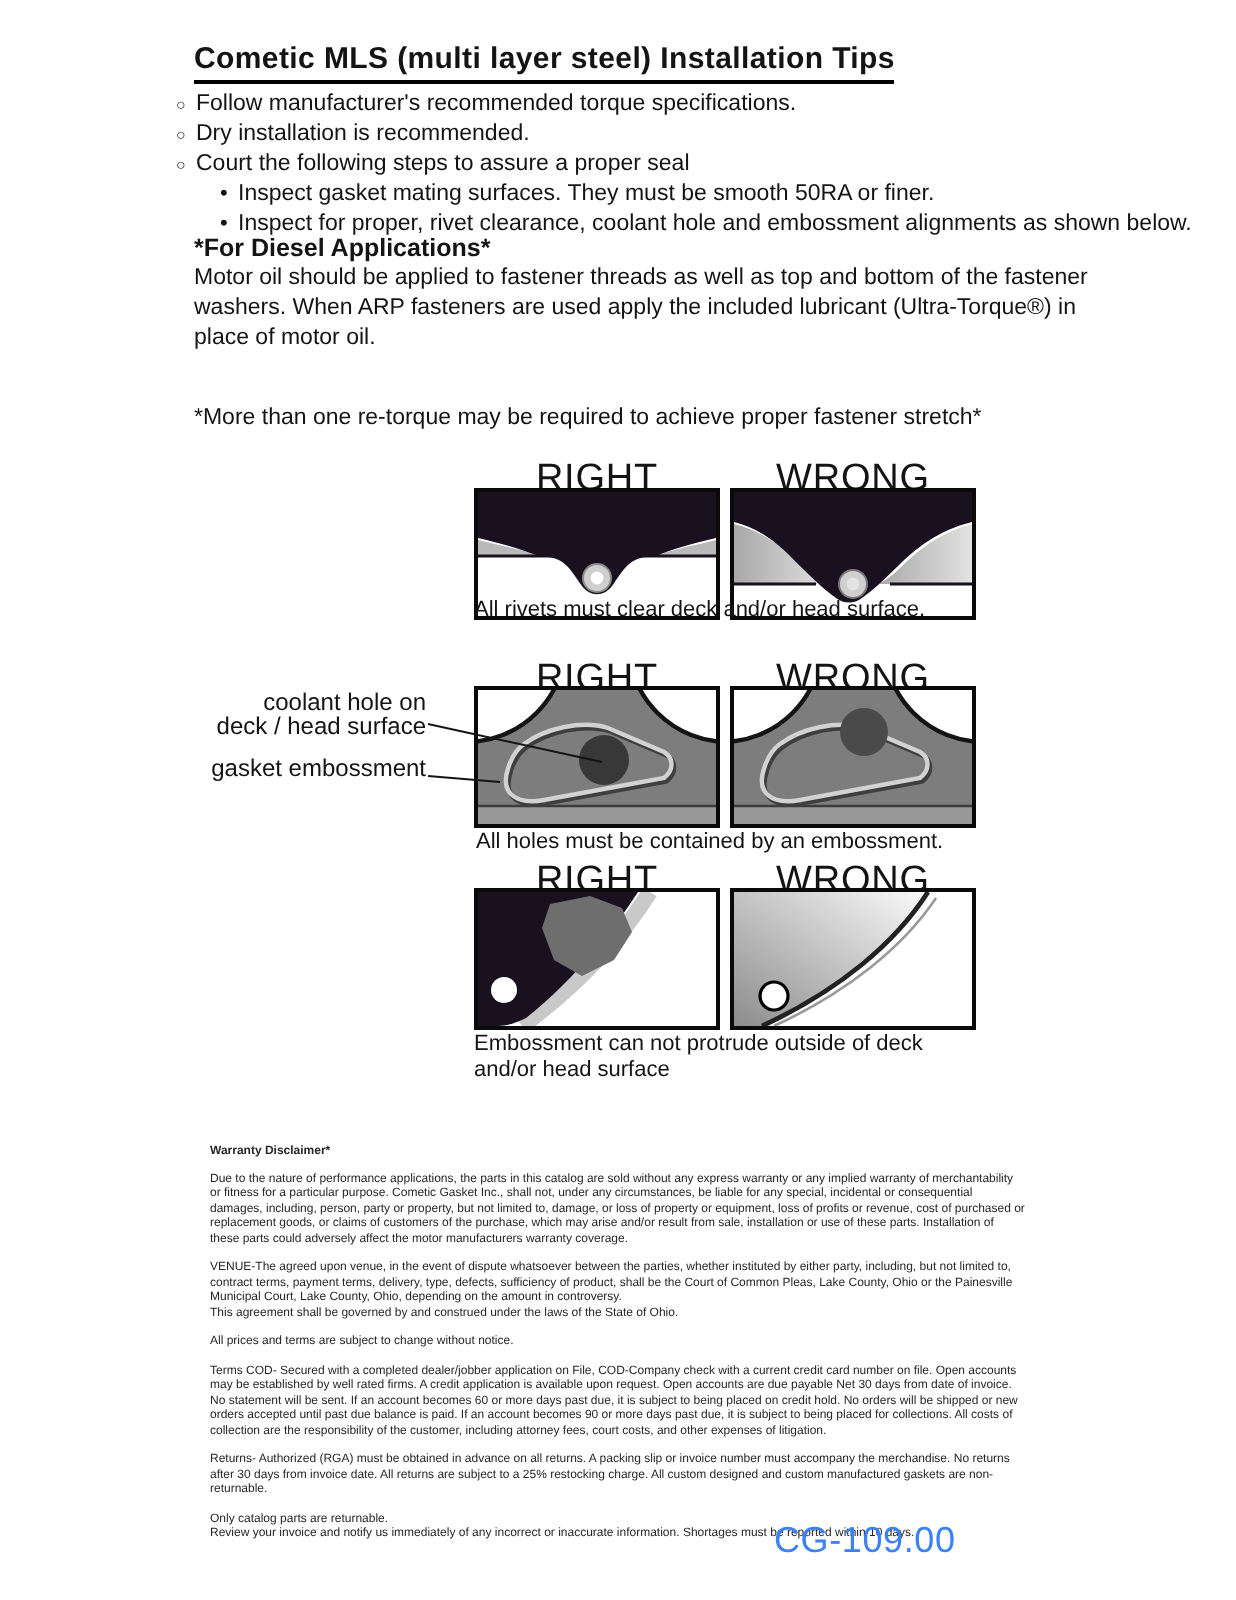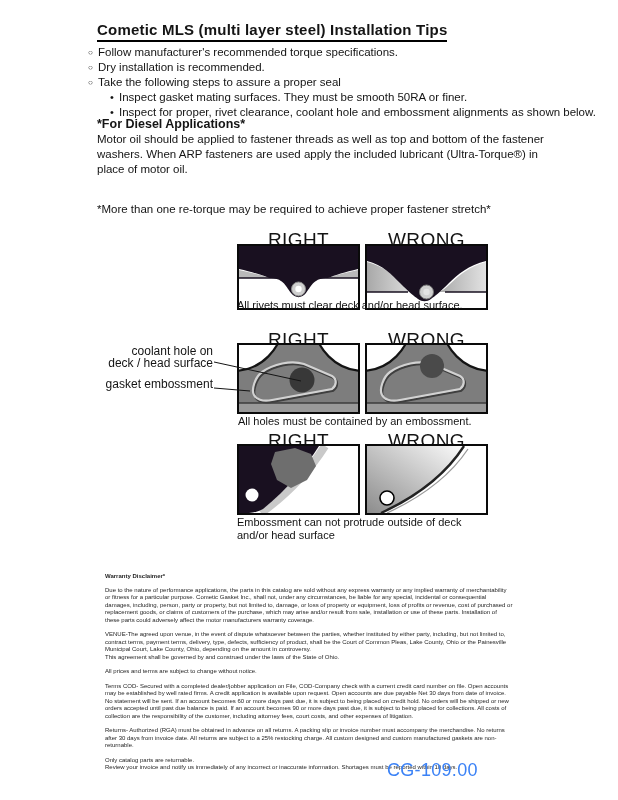--- a/index.html
+++ b/index.html
@@ -39,21 +39,21 @@
     <div class="brow">
       <span class="bmark">○</span>
       <span>Follow manufacturer's recommended torque specifications.</span>
     </div>
     <div class="brow">
       <span class="bmark">○</span>
       <span>Dry installation is recommended.</span>
     </div>
     <div class="brow">
       <span class="bmark">○</span>
-      <span>Take the following steps to assure a proper seal</span>
+      <span>Court the following steps to assure a proper seal</span>
     </div>
     <div class="subrow">
       <span class="smark">•</span>
       <span>Inspect gasket mating surfaces.  They must be smooth 50RA or finer.</span>
     </div>
     <div class="subrow">
       <span class="smark">•</span>
       <span>Inspect for proper, rivet clearance, coolant hole and embossment alignments as shown below.</span>
     </div>
   </div>

